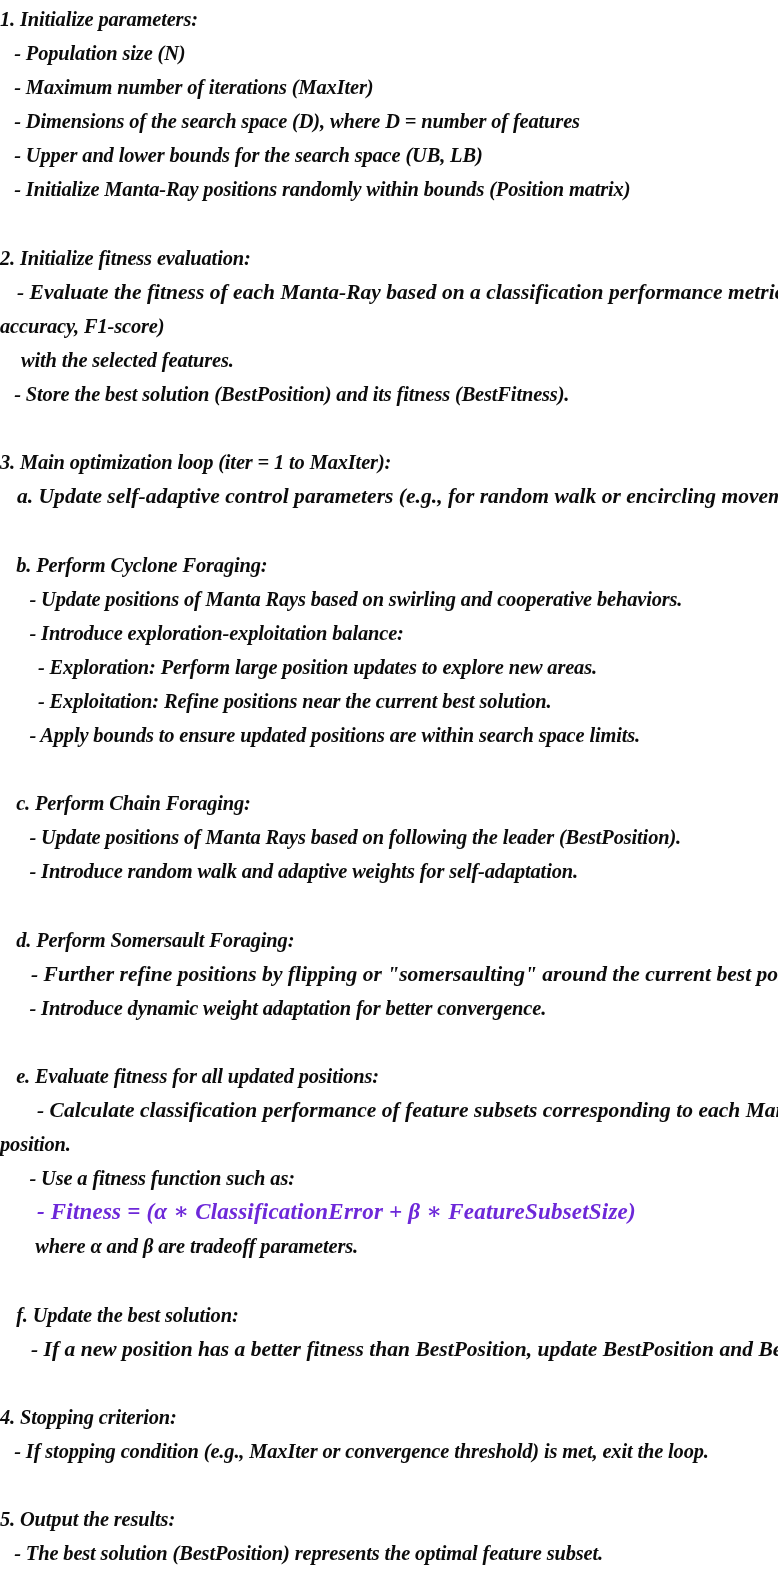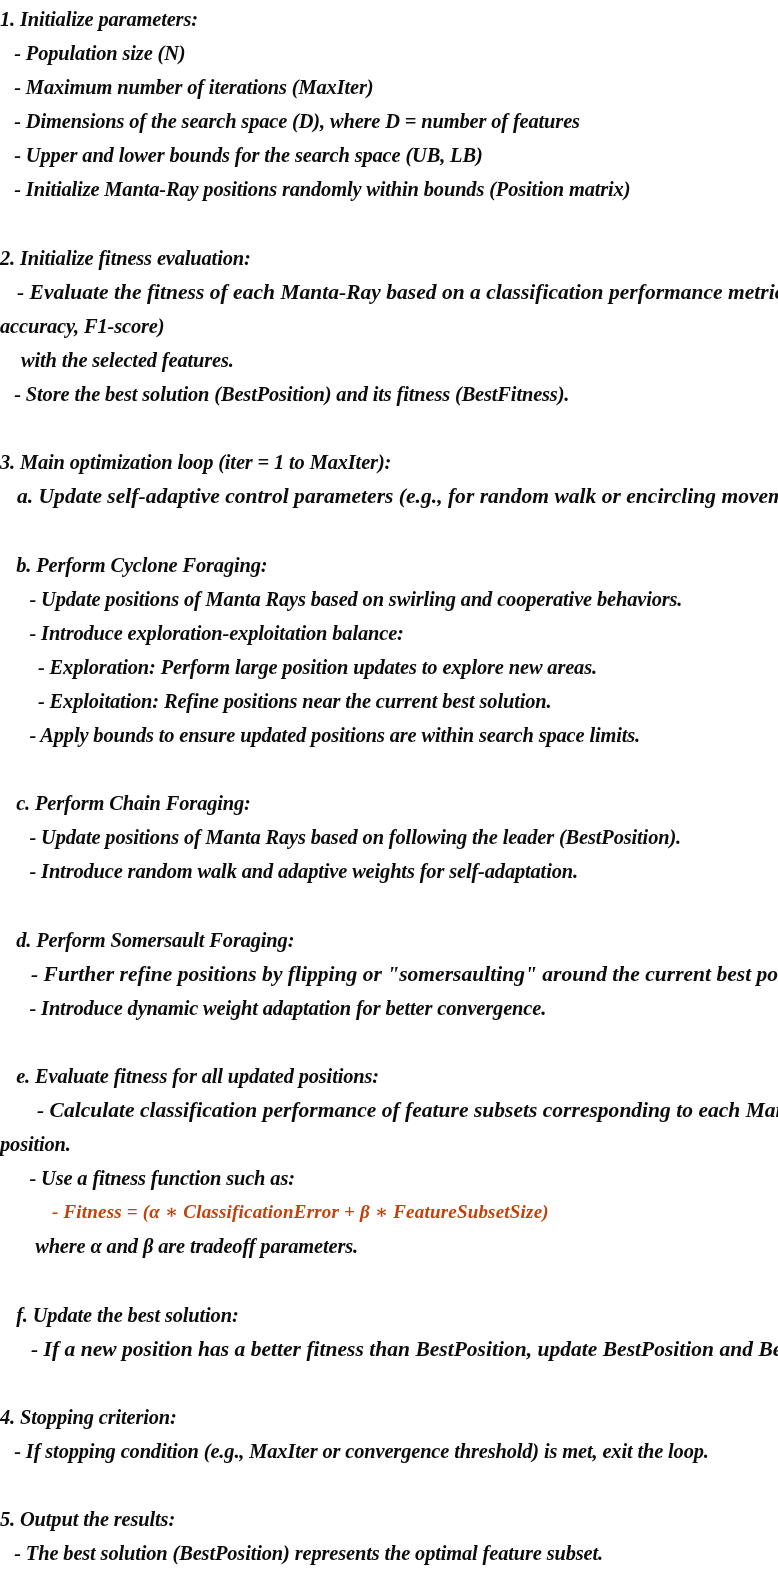--- a/index.html
+++ b/index.html
@@ -53,31 +53,30 @@
 
   
   .blank {
     height: 34.1px;
   }
 
   
   .formula {
     font-style: italic;
     font-weight: 600;
-    font-size: 19px;
+    font-size: 23px;
     line-height: 34.1px;
     height: 34.1px;
     white-space: pre;
     letter-spacing: 0.2px;
-    color: #c2410c;
+    color: #6d28d9;
     padding-left: 37px;
     transform: scaleX(1.0);
     transform-origin: left center;
     font-family: "Liberation Serif", "DejaVu Serif", serif;
-    margin-left: 15px;
   }
 </style>
 </head>
 <body>
 
 <div id="page">
   <div class="doc">
 
     <div class="line ind0">1. Initialize parameters:</div>
     <div class="line ind1">- Population size (N)</div>

